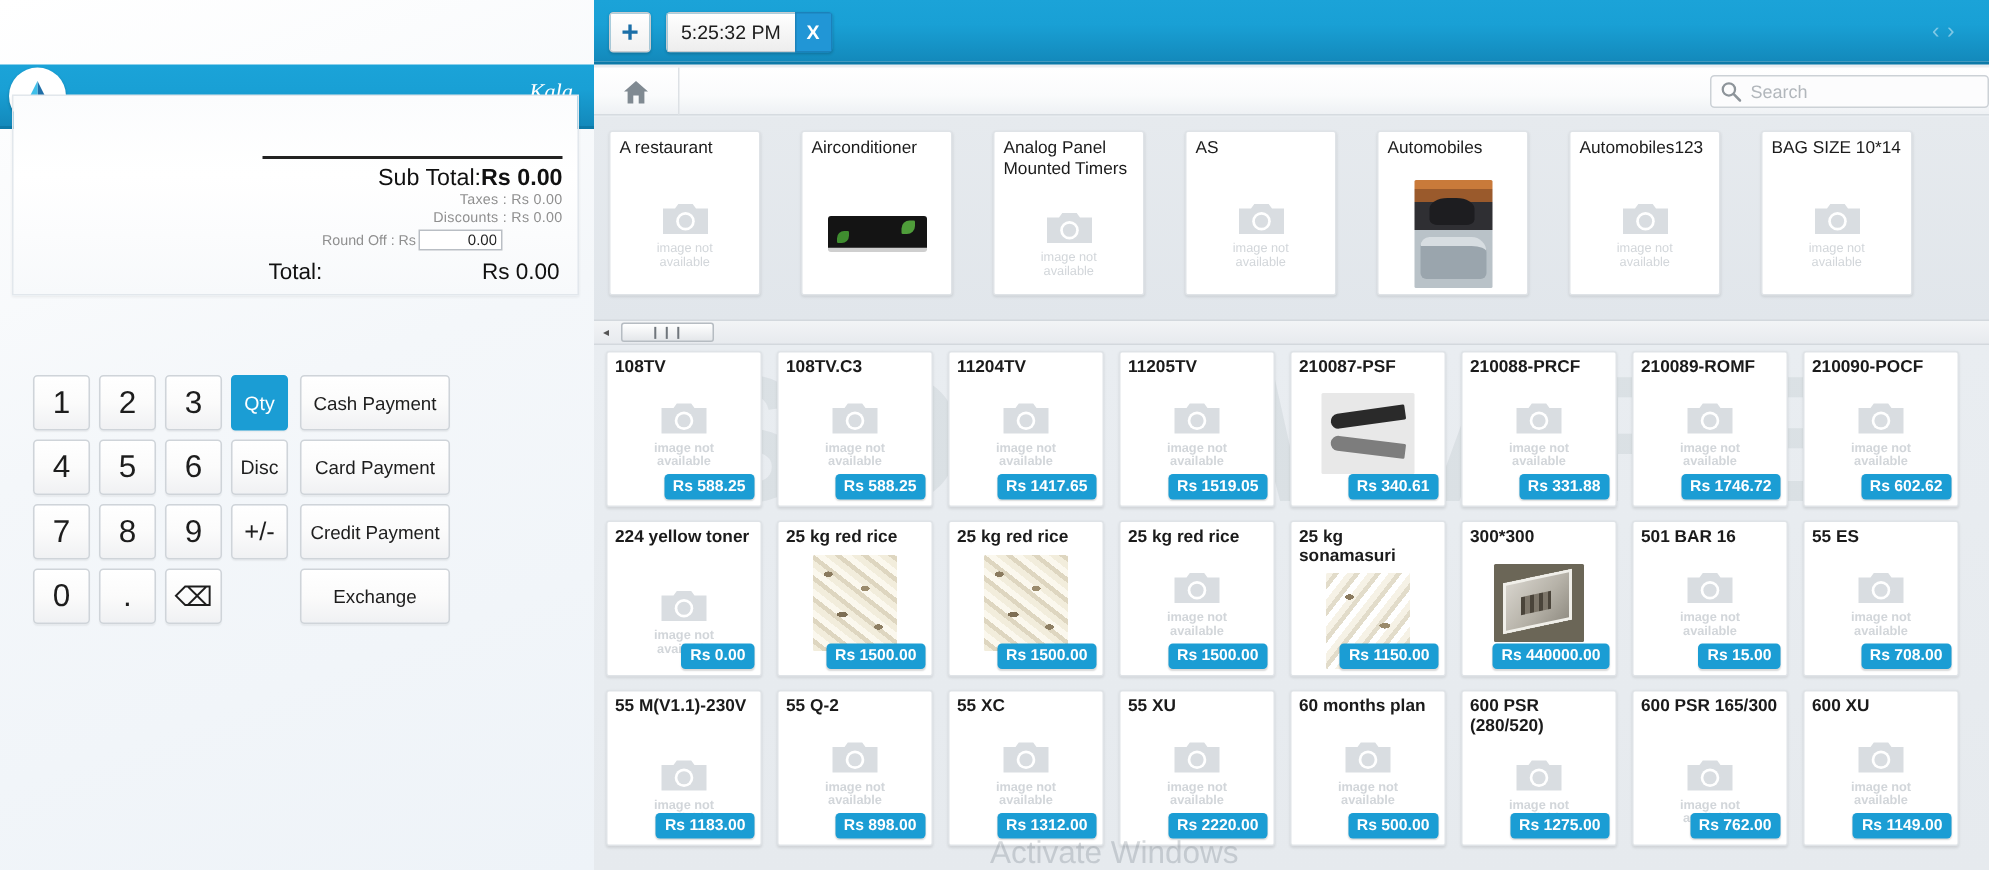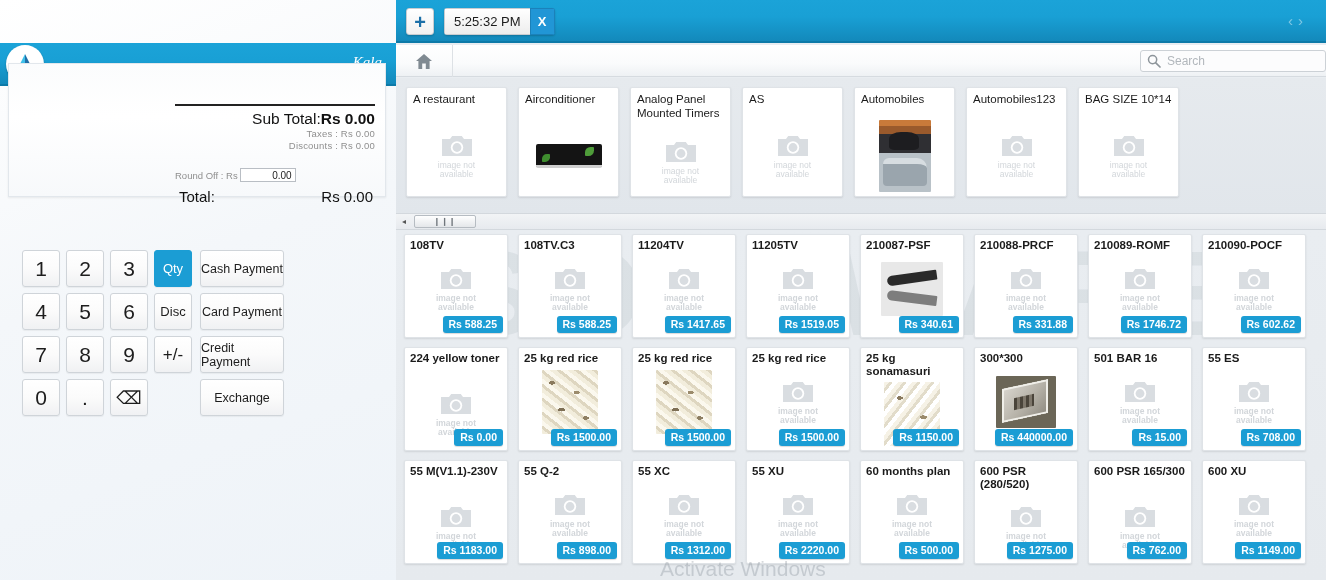--- a/index.html
+++ b/index.html
@@ -46,21 +46,21 @@
     position: absolute; left: 0; top: 20px; width: 100%;
     text-align: center; font-size: 14.5px; color: #1a1a1a;
   }
   #totals { position: absolute; right: 10px; top: 40px; width: 200px; }
   #totals-rule { border-top: 2px solid #222; margin-bottom: 3px; }
   .tot-row { text-align: right; line-height: 1.25; }
   #subtotal-row { font-size: 15.5px; color: #111; white-space: nowrap; }
   #subtotal-value { font-weight: bold; }
   .small-row { font-size: 9.5px; color: #8f8f8f; letter-spacing: .2px; }
   #roundoff-row { font-size: 9.5px; color: #8f8f8f; display: flex;
-    justify-content: flex-start; align-items: center; gap: 2px; margin-top: 16px; }
+    justify-content: center; align-items: center; gap: 2px; margin-top: 1px; }
   #roundoff-input {
     width: 56px; height: 14px; font-size: 10px; text-align: right;
     border: 1px solid #b9bec4; background: #fff; color: #222;
     font-family: "Liberation Sans", sans-serif; padding: 0 3px;
   }
   #total-row {
     margin-top: 6px; font-size: 15px; color: #111;
     display: flex; justify-content: space-between; padding-left: 4px;
   }
   #total-label { font-weight: normal; }
@@ -75,21 +75,21 @@
     display: flex; align-items: center; justify-content: center;
     font-size: 21px; color: #1d1d1d; cursor: pointer;
     box-shadow: 0 1px 1px rgba(0,0,0,.05);
   }
   .kp-key.small { font-size: 13px; }
   .kp-key.active {
     background: #1b9dd4; border-color: #1b9dd4; color: #ffffff;
   }
   .kp-key.blank { background: transparent; border: none; box-shadow: none; cursor: default; }
   .kp-wide {
-    width: 84px; height: 37px; border: 1px solid #cfd4d9; border-radius: 3px;
+    width: 100px; height: 37px; border: 1px solid #cfd4d9; border-radius: 3px;
     background: linear-gradient(to bottom, #ffffff 0%, #fbfbfb 50%, #f0f1f3 100%);
     display: flex; align-items: center; justify-content: center;
     font-size: 12.5px; color: #1d1d1d; cursor: pointer;
     box-shadow: 0 1px 1px rgba(0,0,0,.05); margin-left: 2px;
   }
 
   
   #right-side {
     position: absolute; left: 396px; top: 0; width: 930px; height: 580px;
     background: #e9edf1;
@@ -151,21 +151,21 @@
   #search-icon-holder {
     position: absolute; left: 7px; top: 4px; pointer-events: none;
   }
 
   
   #category-strip {
     position: absolute; left: 0; top: 78px; width: 930px; height: 136px;
     background: linear-gradient(to bottom,#e6eaee,#e1e6eb);
     padding: 9px 0 0 10px; overflow: hidden;
   }
-  #category-track { display: flex; gap: 11px; }
+  #category-track { display: flex; gap: 27px; }
   .cat-card {
     width: 101px; height: 110px; flex: 0 0 101px;
     background: #ffffff; border: 1px solid #dfe3e7; border-radius: 2px;
     box-shadow: 0 1px 2px rgba(0,0,0,.10);
     padding: 5px 6px 4px 6px; position: relative; cursor: pointer;
   }
   .cat-title { font-size: 11.5px; color: #1b1b1b; line-height: 1.18; }
   .cat-media {
     position: absolute; left: 0; right: 0; top: 32px; bottom: 4px;
     display: flex; align-items: center; justify-content: center;

